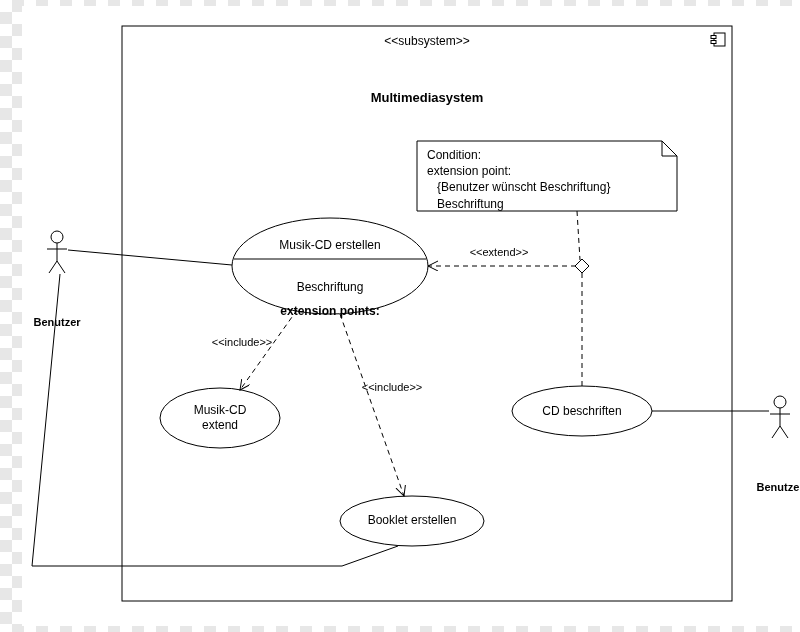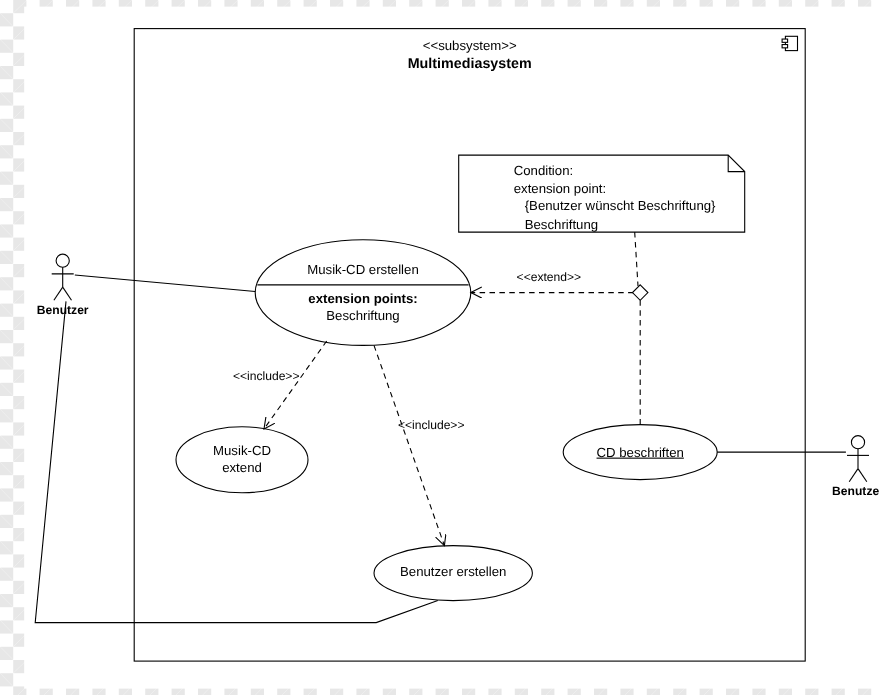--- a/index.html
+++ b/index.html
@@ -29,29 +29,28 @@
   }
   svg { position: absolute; inset: 0; }
   .lbl {
     position: absolute;
     font-size: 12px;
     text-align: center;
     line-height: 1.25;
     white-space: nowrap;
   }
   .lbl.small { font-size: 11px; }
-  .bold { font-weight: bold; }
+  .bold { font-weight: bold; margin-top: 40px; }
   .note-box {
     position: absolute;
     font-size: 12px;
     line-height: 1.35;
     padding: 4px 6px;
     box-sizing: border-box;
     text-align: left;
-    margin-left: 40px;
   }
 </style>
 </head>
 <body>
 
 <div class="checker"></div>
 <div class="stage">
 
 <svg viewBox="0 0 788 620" width="788" height="620">
   <defs>
@@ -119,22 +118,22 @@
 
 <div class="lbl bold small" style="left:10px; top:270px; width:50px;">Benutzer</div>
 <div class="lbl bold small" style="left:733px; top:435px; width:50px;">Benutzer</div>
 
 <div class="lbl bold" style="left:228px; top:258px; width:160px;">extension points:</div>
 <div class="lbl" style="left:228px; top:232px; width:160px;">Musik-CD erstellen</div>
 <div class="lbl" style="left:228px; top:274px; width:160px;">Beschriftung</div>
 
 <div class="lbl" style="left:148px; top:397px; width:100px; white-space:pre-line;">Musik-CD
 extend</div>
-<div class="lbl" style="left:330px; top:507px; width:120px;">Benutzer erstellen</div>
-<div class="lbl" style="left:500px; top:398px; width:120px;text-decoration:underline;">CD beschriften</div>
+<div class="lbl" style="left:330px; top:507px; width:120px;">Booklet erstellen</div>
+<div class="lbl" style="left:500px; top:398px; width:120px;">CD beschriften</div>
 
 <div class="note-box" style="left:399px; top:137px; width:252px;">
   <div>Condition:</div>
   <div>extension point:</div>
   <div style="padding-left:10px;">{Benutzer wünscht Beschriftung}</div>
   <div style="padding-left:10px;">Beschriftung</div>
 </div>
 
 <div class="lbl small" style="left:180px; top:330px; width:80px;">&lt;&lt;include&gt;&gt;</div>
 <div class="lbl small" style="left:330px; top:375px; width:80px;">&lt;&lt;include&gt;&gt;</div>

